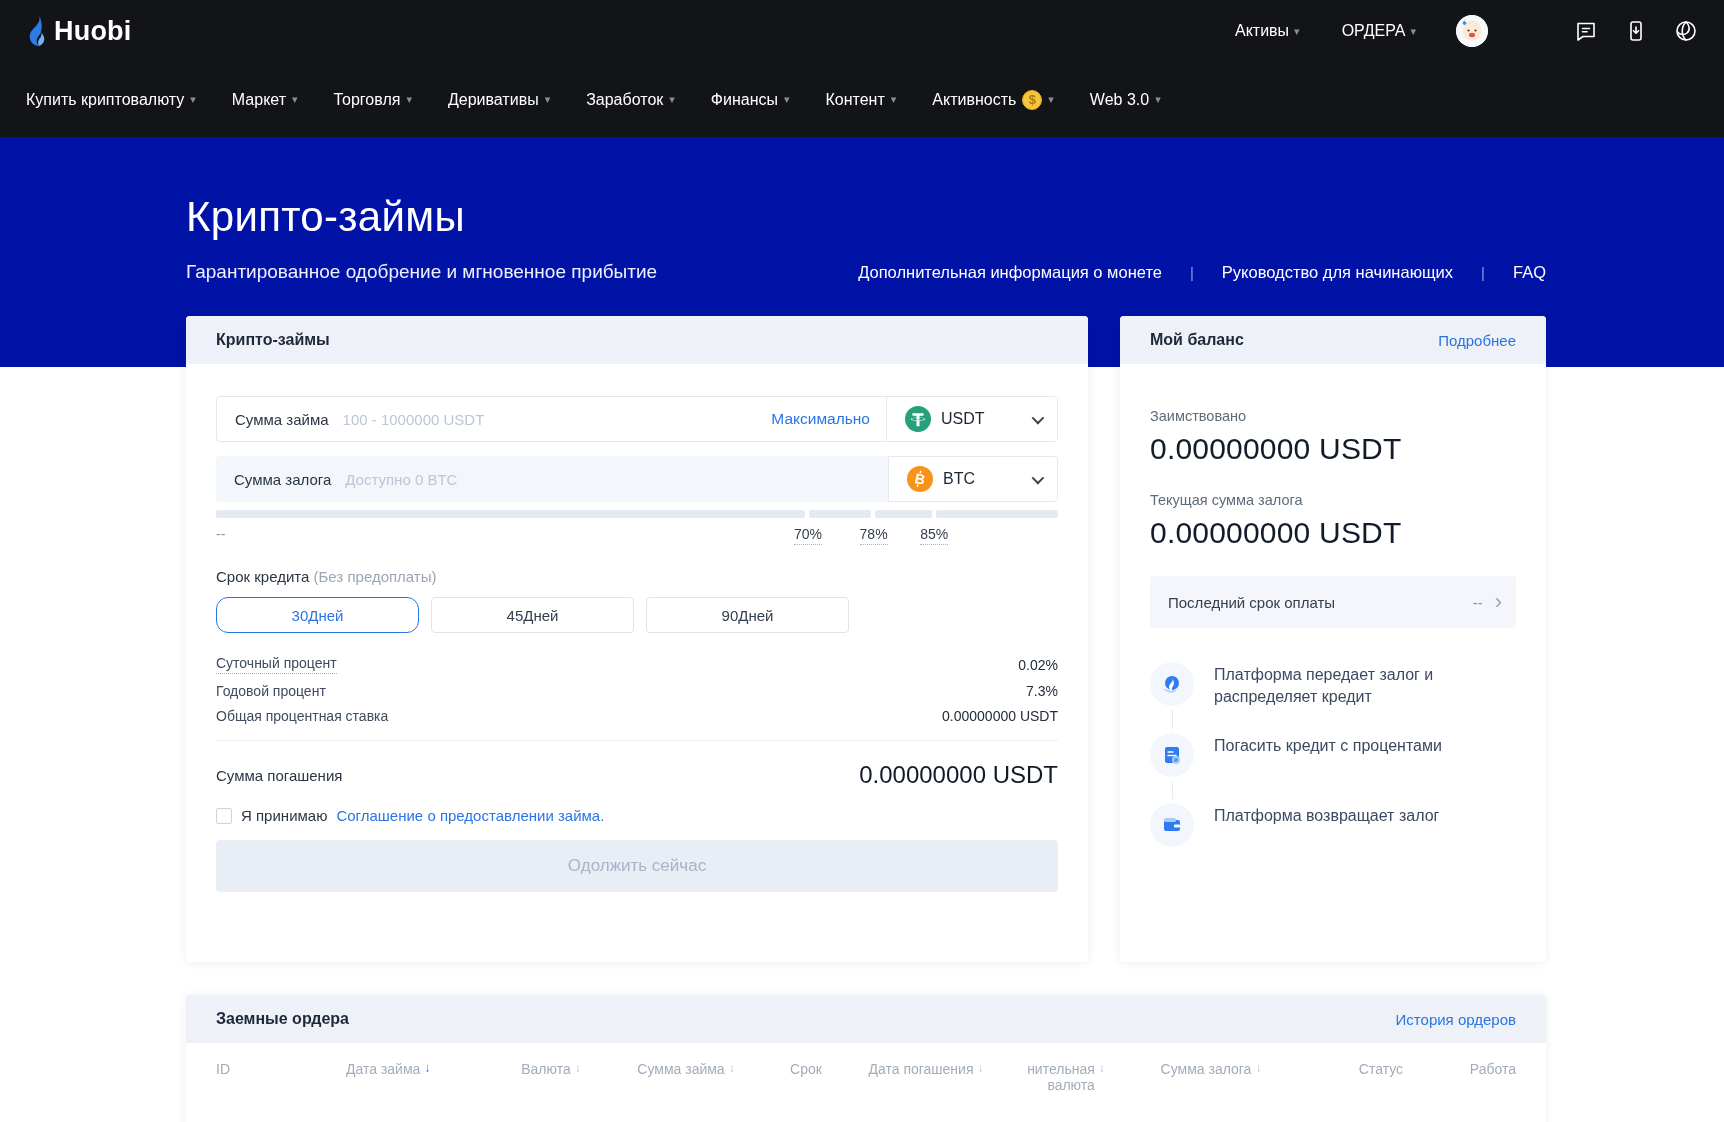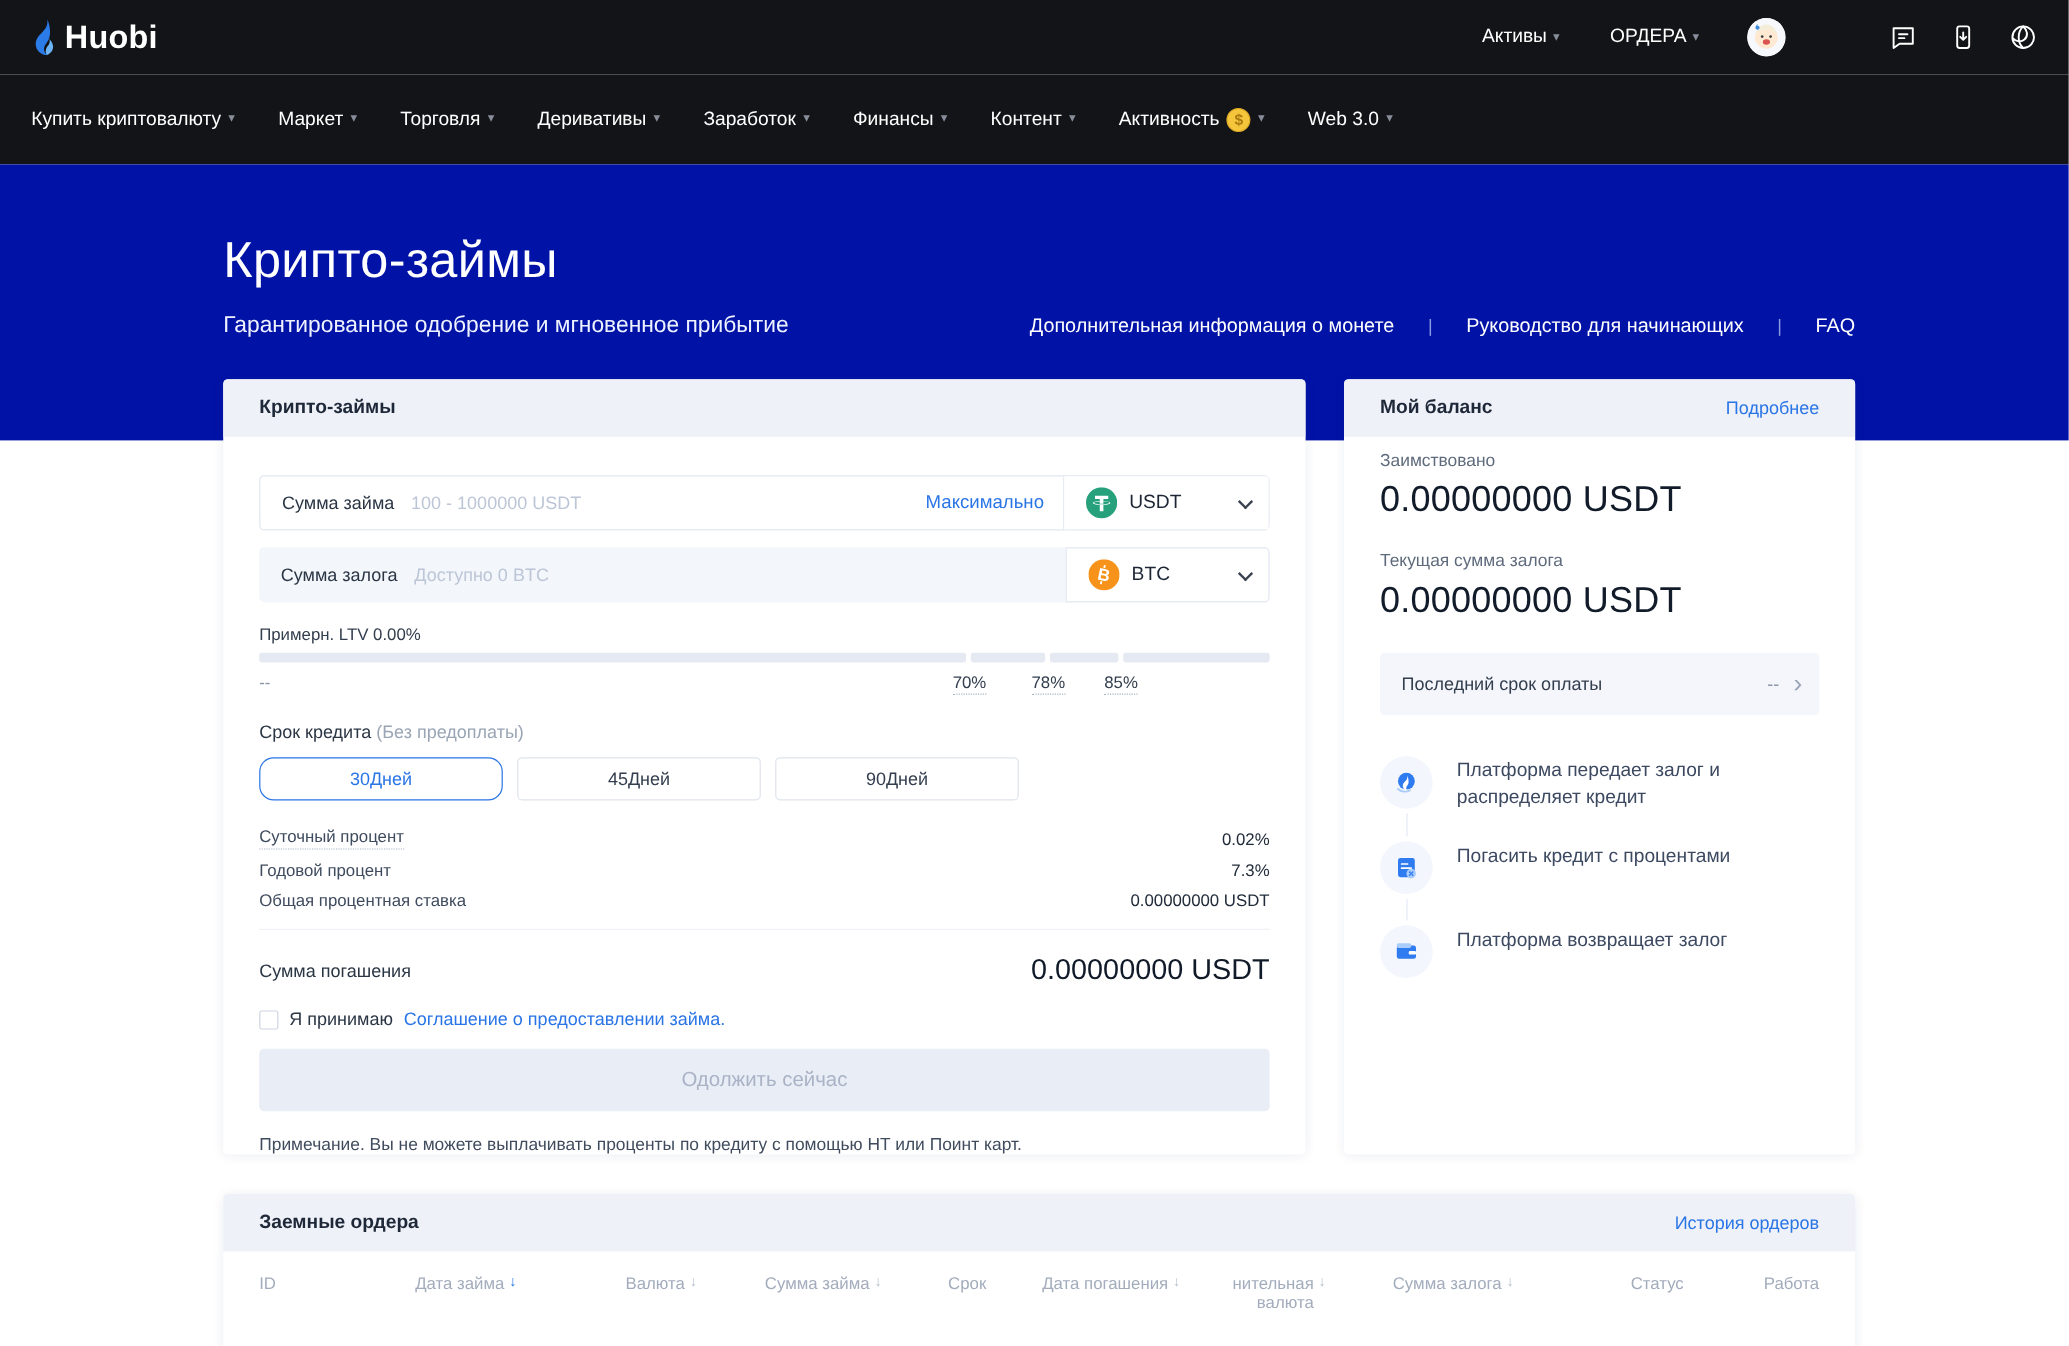--- a/index.html
+++ b/index.html
@@ -83,21 +83,21 @@
 
   .agree-row { display:flex; align-items:center; gap:9px; margin-top:18px; font-size:15px; color:#2b3645; }
   .checkbox { width:16px; height:16px; border:1px solid #cdd5e1; border-radius:2px; background:#fff; cursor:pointer; flex:none; }
   .agree-link { color:#2a75e6; cursor:pointer; }
 
   .submit-btn { width:100%; height:52px; margin-top:16px; background:#e9edf6; border:none; border-radius:4px; color:#aab3c6; font-size:17px; cursor:pointer; font-family:inherit; }
   .loan-note { margin-top:20px; font-size:14.5px; color:#404c5e; }
 
   
   .balance-card { width:426px; height:646px; }
-  .balance-body { padding:12px 30px; }
+  .balance-body { padding:44px 30px; }
   .bal-label { font-size:14.5px; color:#5f6b7c; }
   .bal-value { font-size:30px; color:#111b29; margin:8px 0 26px 0; letter-spacing:.2px; }
   .due-row { background:#f4f6fb; border-radius:4px; height:52px; display:flex; align-items:center; padding:0 14px 0 18px; cursor:pointer; margin-top:2px; }
   .due-label { font-size:15px; color:#333e4e; flex:1; }
   .due-value { font-size:15px; color:#8892a2; margin-right:12px; }
   .due-chev { color:#9aa6b8; font-size:22px; line-height:1; }
 
   .steps { position:relative; margin-top:34px; }
   .steps-line { position:absolute; left:22px; top:24px; bottom:24px; width:1px; background:#e4ebf5; }
   .step { display:flex; align-items:flex-start; gap:20px; margin-bottom:26px; position:relative; }
@@ -262,21 +262,20 @@
               <text x="12" y="16.6" text-anchor="middle" font-size="13" font-weight="bold" fill="#ffffff" font-family="'Liberation Sans',sans-serif">B</text>
               <rect x="10.4" y="4.6" width="1.4" height="2.2" fill="#fff"></rect>
               <rect x="10.4" y="17.3" width="1.4" height="2.2" fill="#fff"></rect>
             </g>
           </svg>
           <span class="cur-name">BTC</span>
           <span class="chev-down"></span>
         </div>
       </div>
 
-      <div class="ltv-label">Примерн. LTV 0.00%</div>
       <div class="slider-wrap">
         <div class="slider-track">
           <div class="seg" style="flex-grow:703"></div>
           <div class="seg" style="flex-grow:74"></div>
           <div class="seg" style="flex-grow:68"></div>
           <div class="seg" style="flex-grow:145"></div>
         </div>
         <div class="slider-marks">
           <span class="ltv-current">--</span>
           <span class="mark" style="left:70.3%">70%</span>
@@ -318,21 +317,20 @@
       </div>
 
       <div class="agree-row">
         <span class="checkbox"></span>
         <span>Я принимаю</span>
         <span class="agree-link">Соглашение о предоставлении займа.</span>
       </div>
 
       <button class="submit-btn">Одолжить сейчас</button>
 
-      <div class="loan-note">Примечание. Вы не можете выплачивать проценты по кредиту с помощью HT или Поинт карт.</div>
     </div>
   </div>
 
   <div class="card balance-card">
     <div class="card-head">
       <span class="card-head-title">Мой баланс</span>
       <span class="head-link">Подробнее</span>
     </div>
     <div class="balance-body">
       <div class="bal-label">Заимствовано</div>

